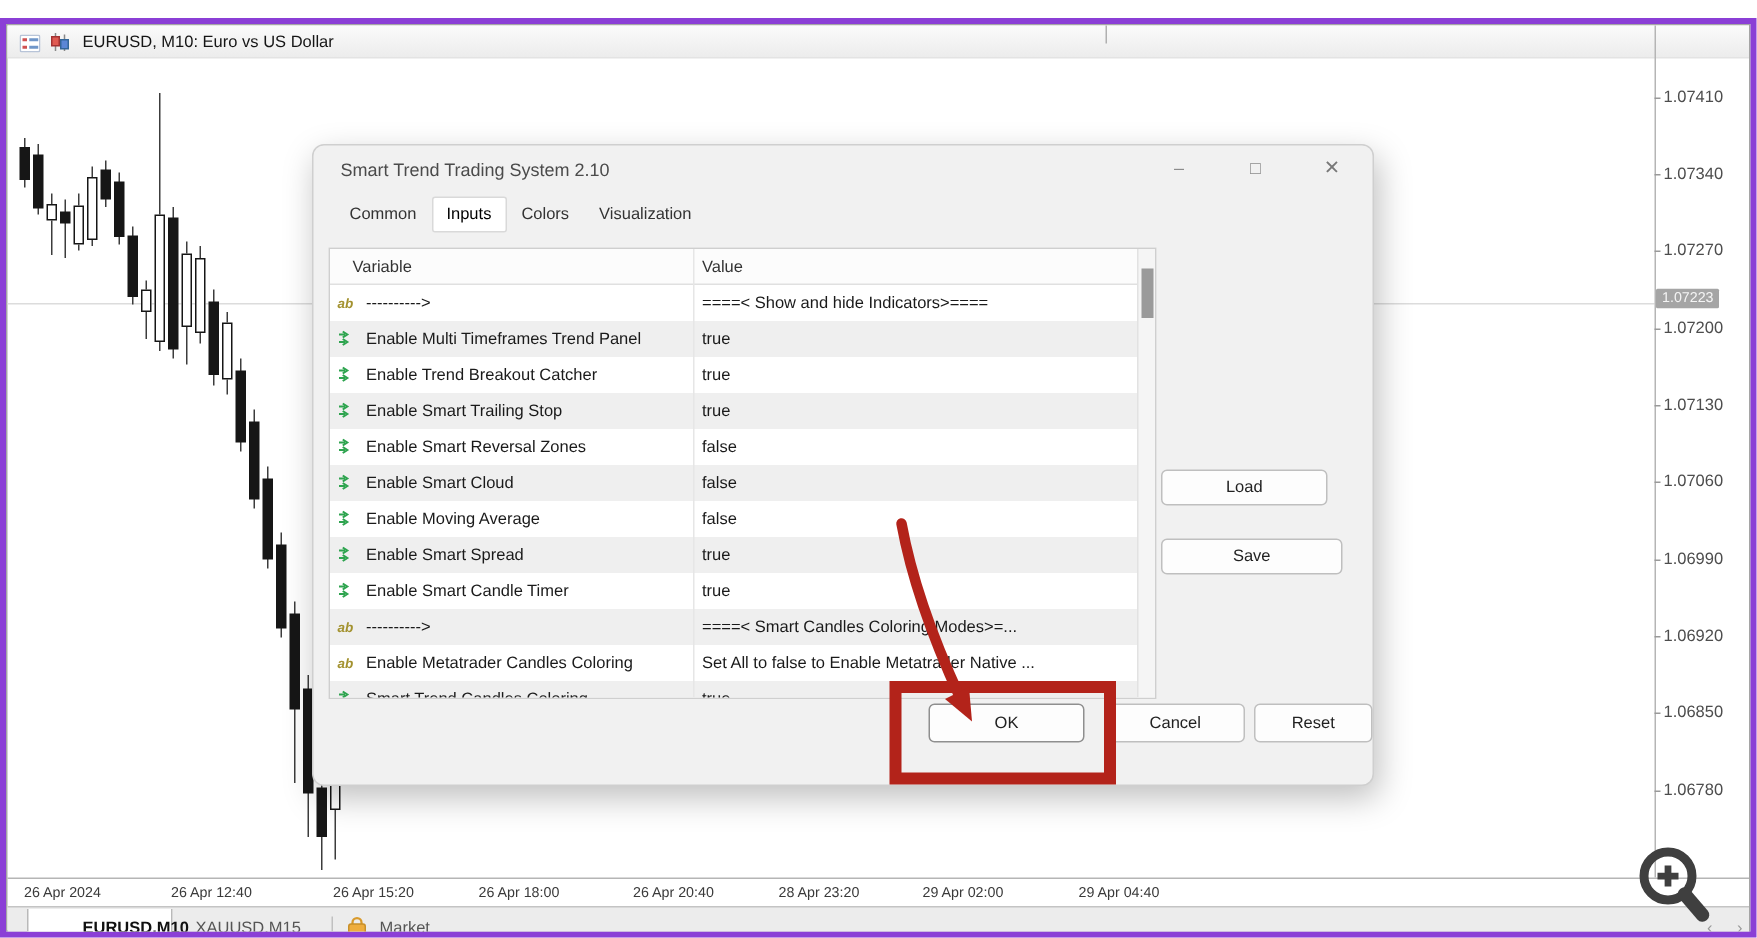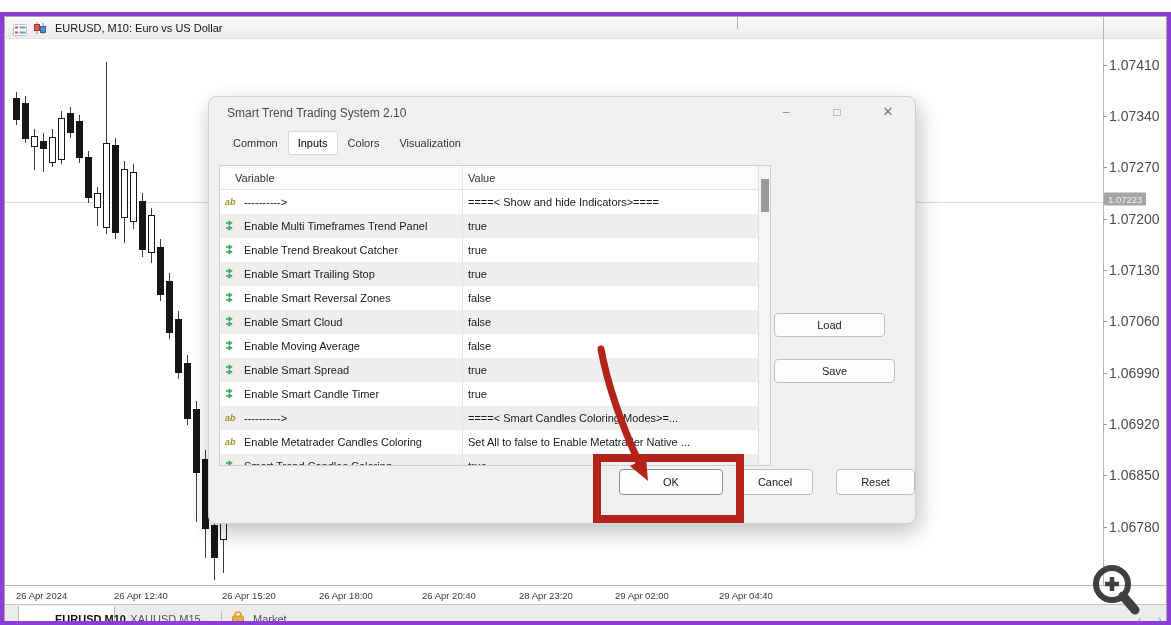--- a/index.html
+++ b/index.html
@@ -18,21 +18,21 @@
   
   .gridline { position:absolute; left:5px; top:190px; width:1098px; height:1px; background:#dcdcdc; }
   .sep-tick { position:absolute; left:737px; top:5px; width:1px; height:12px; background:#b0b0b0; }
   .wick { position:absolute; width:1px; background:#3c3c3c; }
   .cbody { position:absolute; width:7px; }
   .cbody.bear { background:#161616; }
   .cbody.bull { background:#fff; border:1px solid #161616; }
 
   
   .vaxis { position:absolute; left:1103px; top:5px; width:1px; height:568px; background:#b5b5b5; }
-  .price-label { position:absolute; left:1109px; transform:translateY(-50%); font-size:14px; color:#4d4d4d; white-space:nowrap; }
+  .price-label { position:absolute; left:1109px; transform:translateY(-50%); font-size:11px; color:#4d4d4d; white-space:nowrap; }
   .price-label::before { content:""; position:absolute; left:-6px; top:50%; width:4px; height:1px; background:#999; }
   .cur-price { position:absolute; left:1104px; top:187px; transform:translateY(-50%); background:#a5a5a5; color:#f4f4f4;
                font-size:9.5px; padding:1px 4px; border-radius:1px; }
 
   
   .haxis { position:absolute; left:5px; top:573px; width:1161px; height:1px; background:#b5b5b5; }
   .time-label { position:absolute; top:578px; font-size:9.5px; color:#3a3a3a; white-space:nowrap;padding-left:11px; }
 
   
   .tabbar { position:absolute; left:5px; top:592px; width:1161px; height:28px; background:#ececec; border-top:1px solid #c4c4c4; }
@@ -307,21 +307,21 @@
           </div>
       <div class="col-div"></div>
       <div class="scrollbar">
         <div class="thumb"></div>
       </div>
     </div>
 
     <button class="dbtn" style="left:565px;top:216px;width:111px;height:24px">Load</button>
     <button class="dbtn" style="left:565px;top:262px;width:121px;height:24px">Save</button>
     <button class="dbtn ok" style="left:410px;top:372px;width:104px">OK</button>
-    <button class="dbtn" style="left:528px;top:372px;width:76px">Cancel</button>
+    <button class="dbtn" style="left:528px;top:372px;width:93px">Cancel</button>
     <button class="dbtn" style="left:627px;top:372px;width:79px">Reset</button>
   </div>
 
   <svg class="annotations">
     <rect x="597" y="446" width="143" height="61" fill="none" class="anno-red-s" stroke-width="8" stroke="#b3231a"></rect>
     <path d="M 601 337 C 607 370 618 405 640 453" fill="none" class="anno-red-s" stroke-width="7" stroke-linecap="round" stroke="#b3231a"></path>
     <polygon points="648,469 630,454 646,446" class="anno-red-f" fill="#b3231a"></polygon>
   </svg>
 
 </div>

